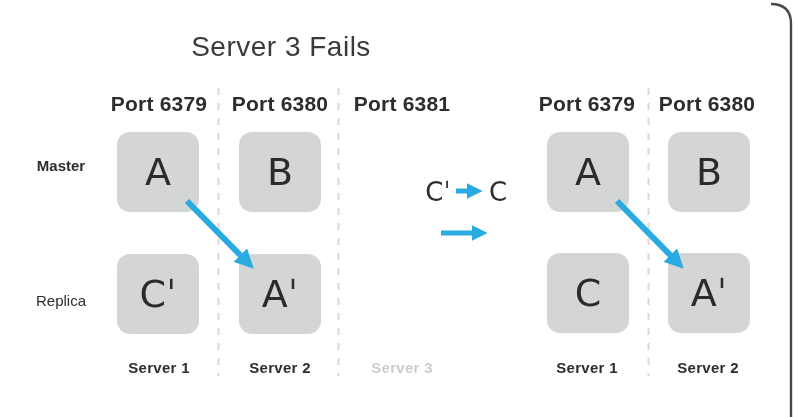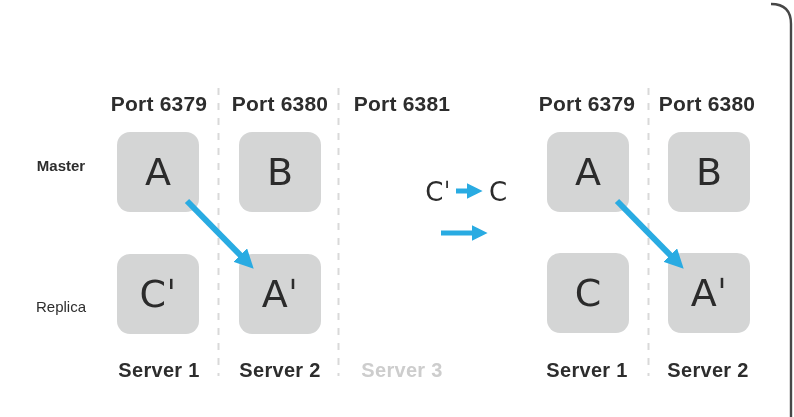--- a/index.html
+++ b/index.html
@@ -10,21 +10,21 @@
   .abs { position:absolute; white-space:nowrap; }
   .ctr { transform:translateX(-50%); }
   .title {
     font-size:28px; color:#3a3a3a; letter-spacing:0.5px;
   }
   .hdr {
     font-size:21px; font-weight:bold; color:#2d2d2d; letter-spacing:0.2px;
   }
   .rowlbl { font-size:15px; color:#2d2d2d;text-align:center; }
   .rowlbl.b { font-weight:600; }
-  .srv { font-size:20px; font-weight:bold; color:#2d2d2d; letter-spacing:0.3px; }
+  .srv { font-size:15px; font-weight:bold; color:#2d2d2d; letter-spacing:0.3px; }
   .srv.faded { color:var(--faded); }
   .box {
     position:absolute; width:82px; height:80px; border-radius:13px;
     background:var(--boxfill); display:flex; align-items:center; justify-content:center;
   }
   .box .glyph {
     font-size:38px; color:#2b2b2b; line-height:1;
     font-family:"DejaVu Sans","Liberation Sans",sans-serif;
   }
   .midtxt {
@@ -34,30 +34,31 @@
   svg.overlay { position:absolute; left:0; top:0; pointer-events:none; }
   .arrowline { stroke:var(--arrow); fill:none; }
   .divline { stroke:var(--divider); stroke-width:2; stroke-dasharray:7 8; fill:none; }
   .frameline { stroke:#474747; stroke-width:2.4; fill:none; }
 </style>
 </head>
 <body>
 
 <div class="stage">
 
+  <div class="abs ctr title" style="left:281px; top:31px;">Server 3 Fails</div>
 
   <div class="abs ctr hdr" style="left:159px; top:92px;">Port 6379</div>
   <div class="abs ctr hdr" style="left:280px; top:92px;">Port 6380</div>
   <div class="abs ctr hdr" style="left:402px; top:92px;">Port 6381</div>
 
   <div class="abs ctr hdr" style="left:587px; top:92px;">Port 6379</div>
   <div class="abs ctr hdr" style="left:707px; top:92px;">Port 6380</div>
 
   <div class="abs ctr rowlbl b" style="left:61px; top:157px;">Master</div>
-  <div class="abs ctr rowlbl" style="left:61px; top:298px;">Replica</div>
+  <div class="abs ctr rowlbl" style="left:61px; top:292px;">Replica</div>
 
   <div class="box" style="left:117px; top:132px;">
     <span class="glyph">A</span>
   </div>
   <div class="box" style="left:239px; top:132px;">
     <span class="glyph">B</span>
   </div>
   <div class="box" style="left:117px; top:254px;">
     <span class="glyph">Cˈ</span>
   </div>

